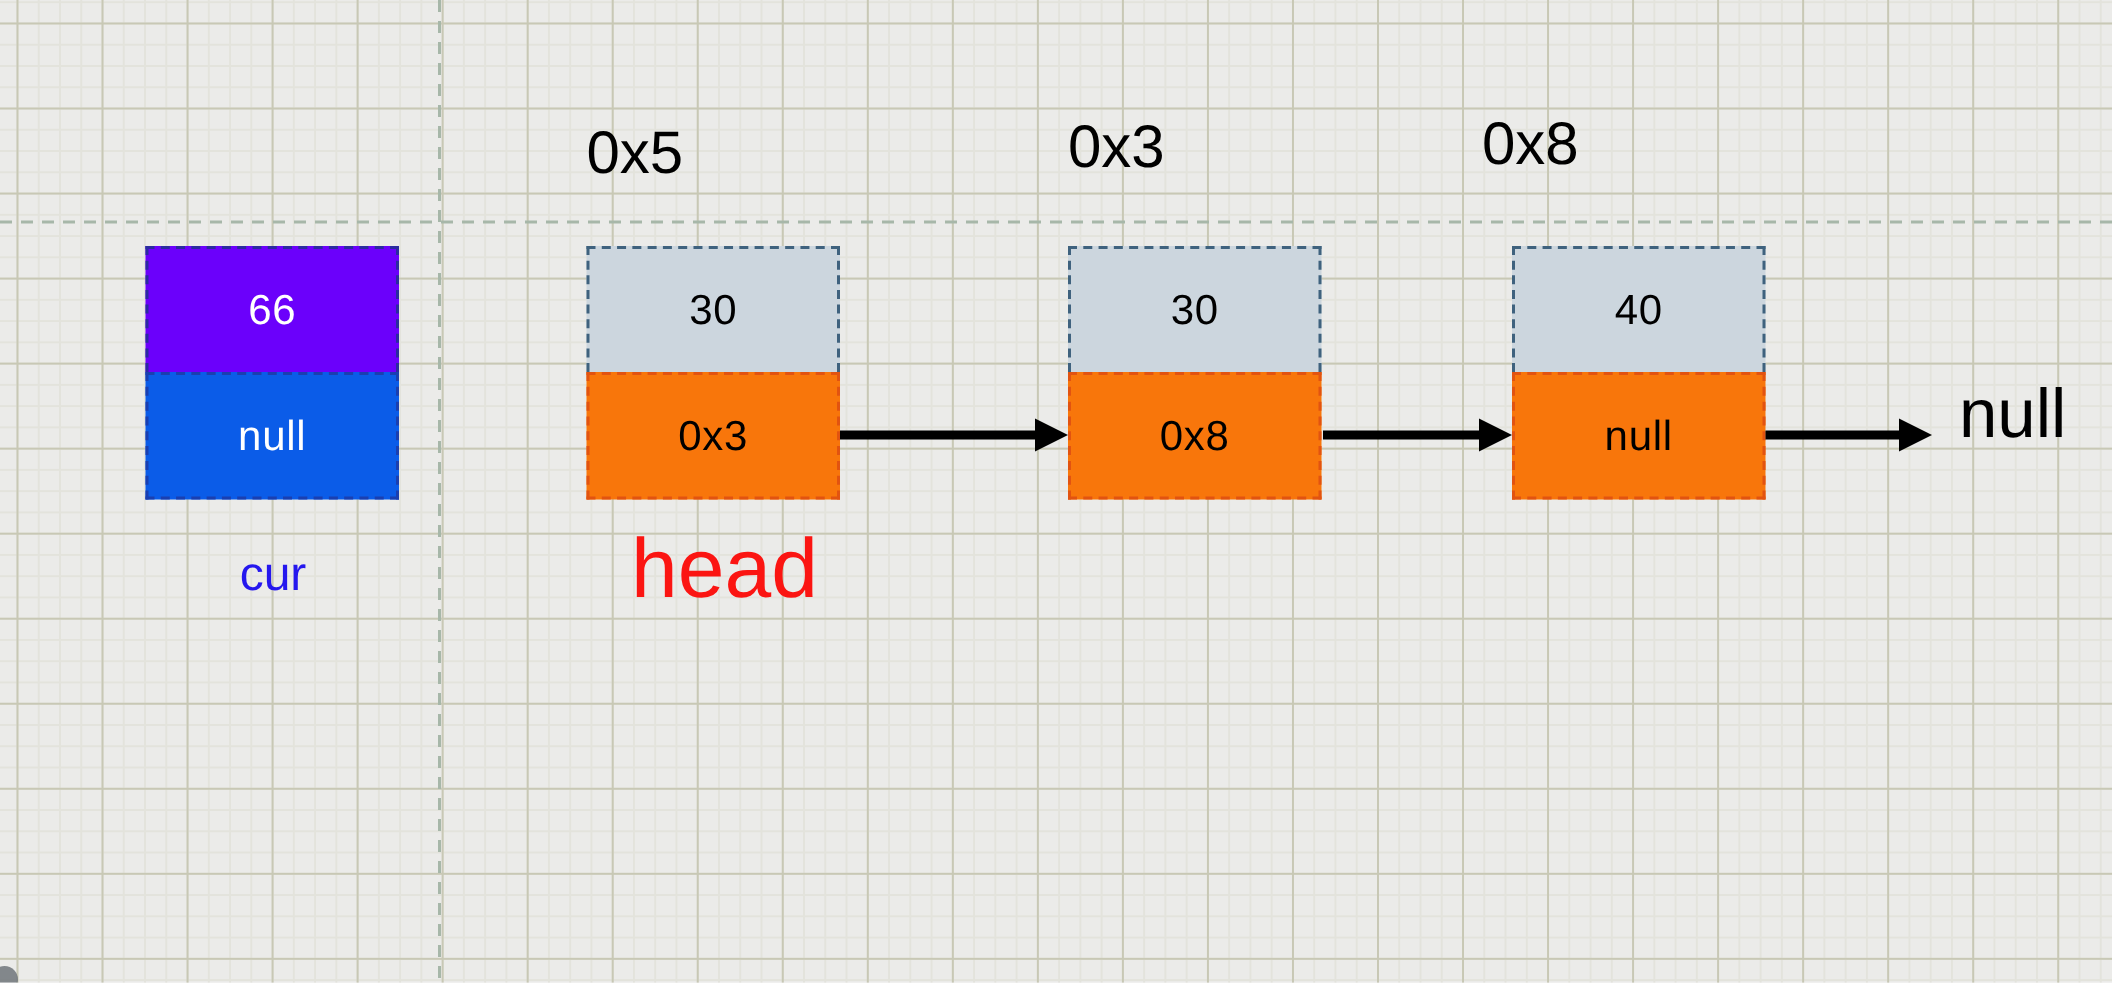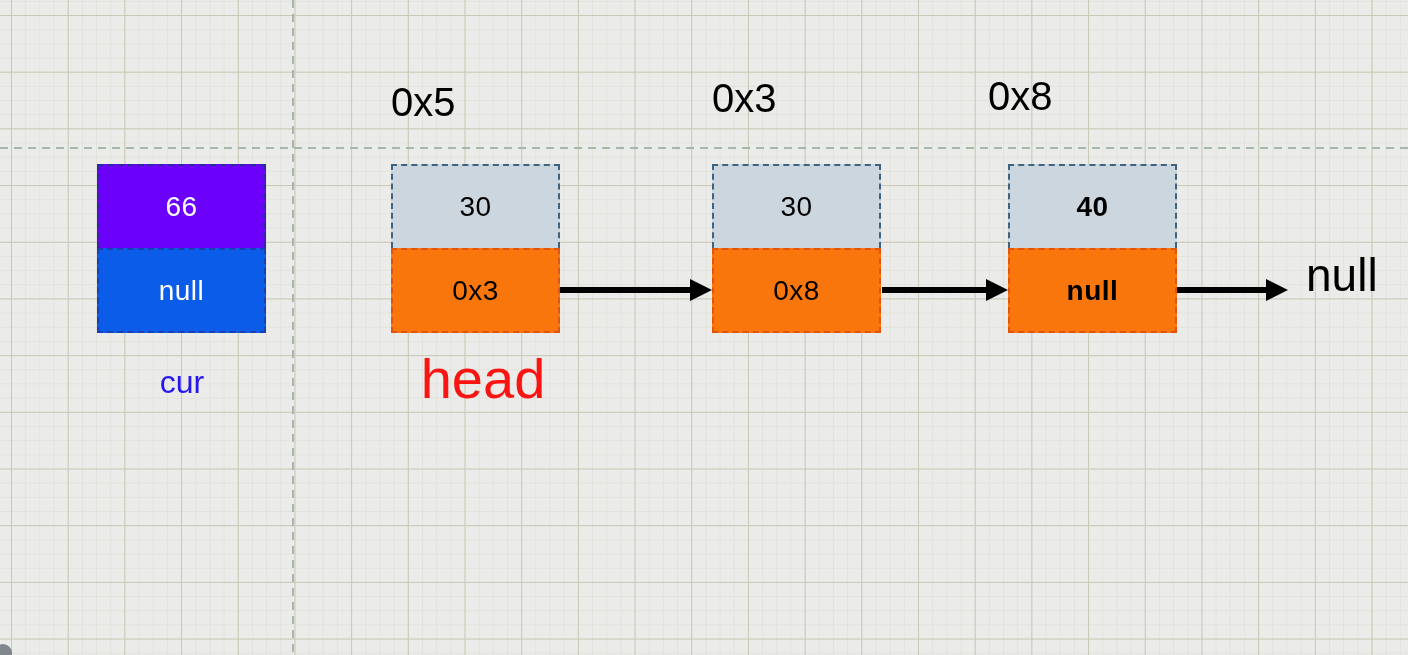--- a/index.html
+++ b/index.html
@@ -63,21 +63,21 @@
   }
   .cur-next {
     background: #0b5ce8;
     color: #ffffff;
     height: 85px;
     border: 2px dashed #1a3fb0;
   }
 
   .list-node-1 { left: 391px;  top: 164px; }
   .list-node-2 { left: 712px;  top: 164px; }
-  .list-node-3 { left: 1008px; top: 164px; font-weight: bold; }
+  .list-node-3 { left: 1008px; top: 164px; }
   .node-value {
     background: #ccd6de;
     color: #000000;
     border: 2px dashed #3f627e;
     border-bottom: none;
   }
   .node-next {
     background: #f8760b;
     color: #000000;
     height: 85px;

